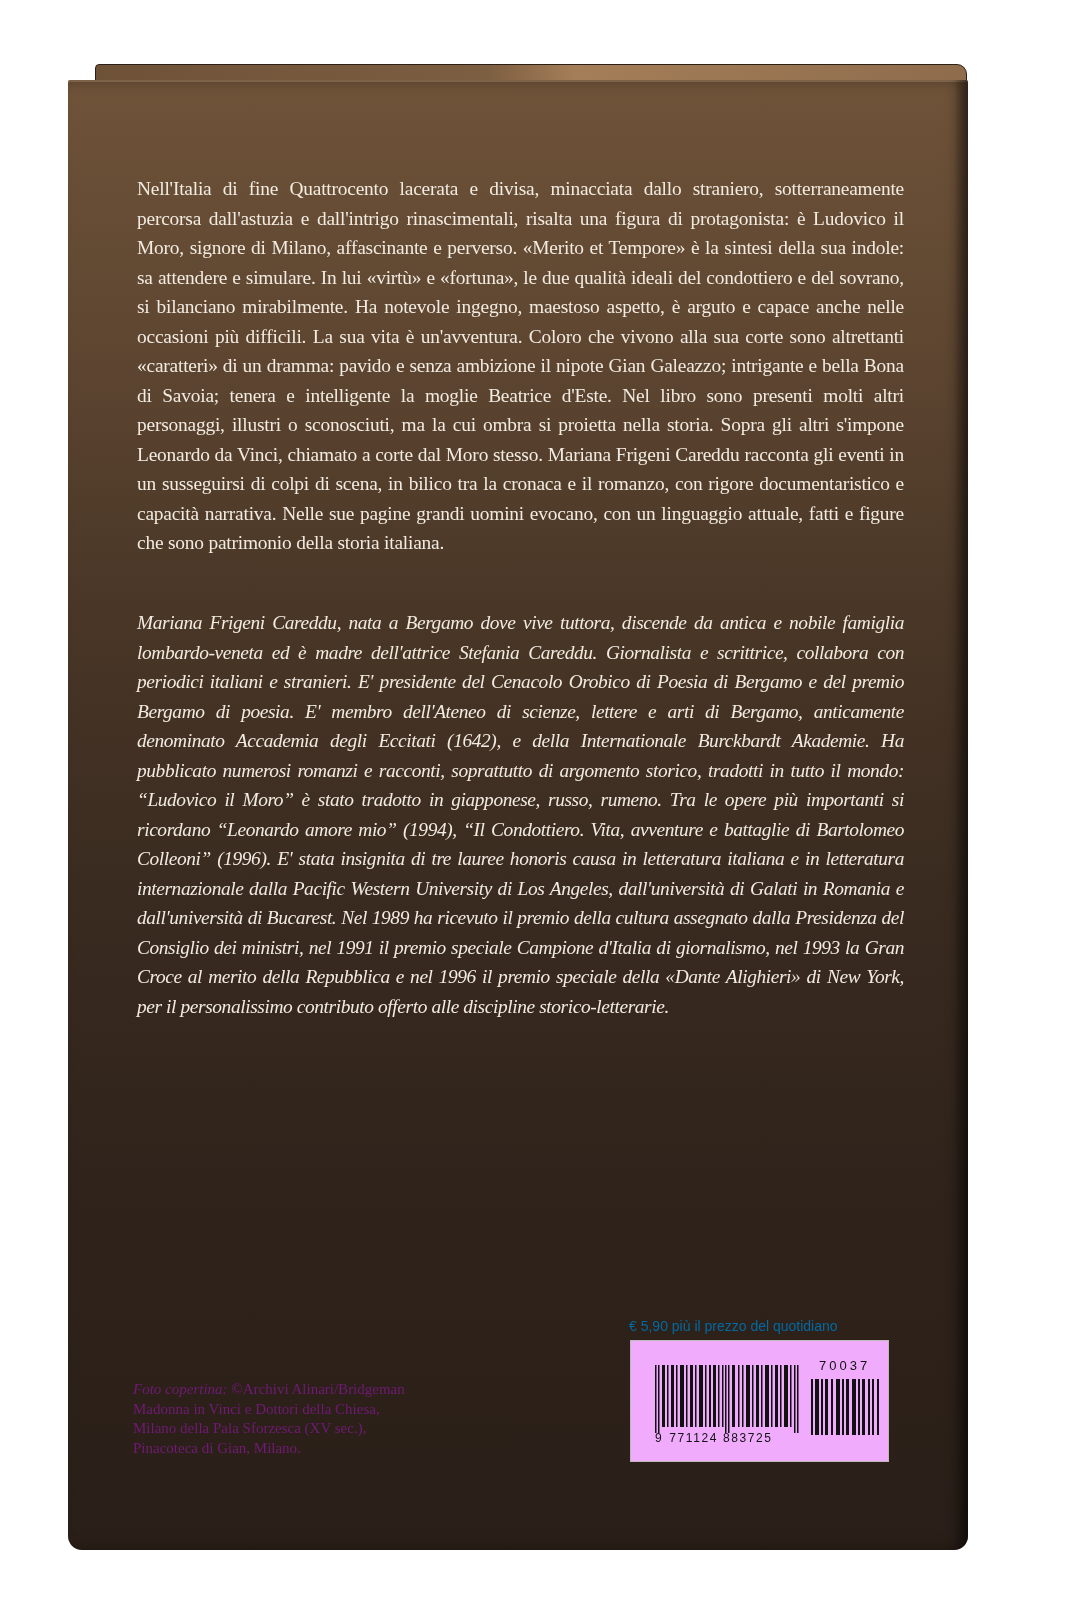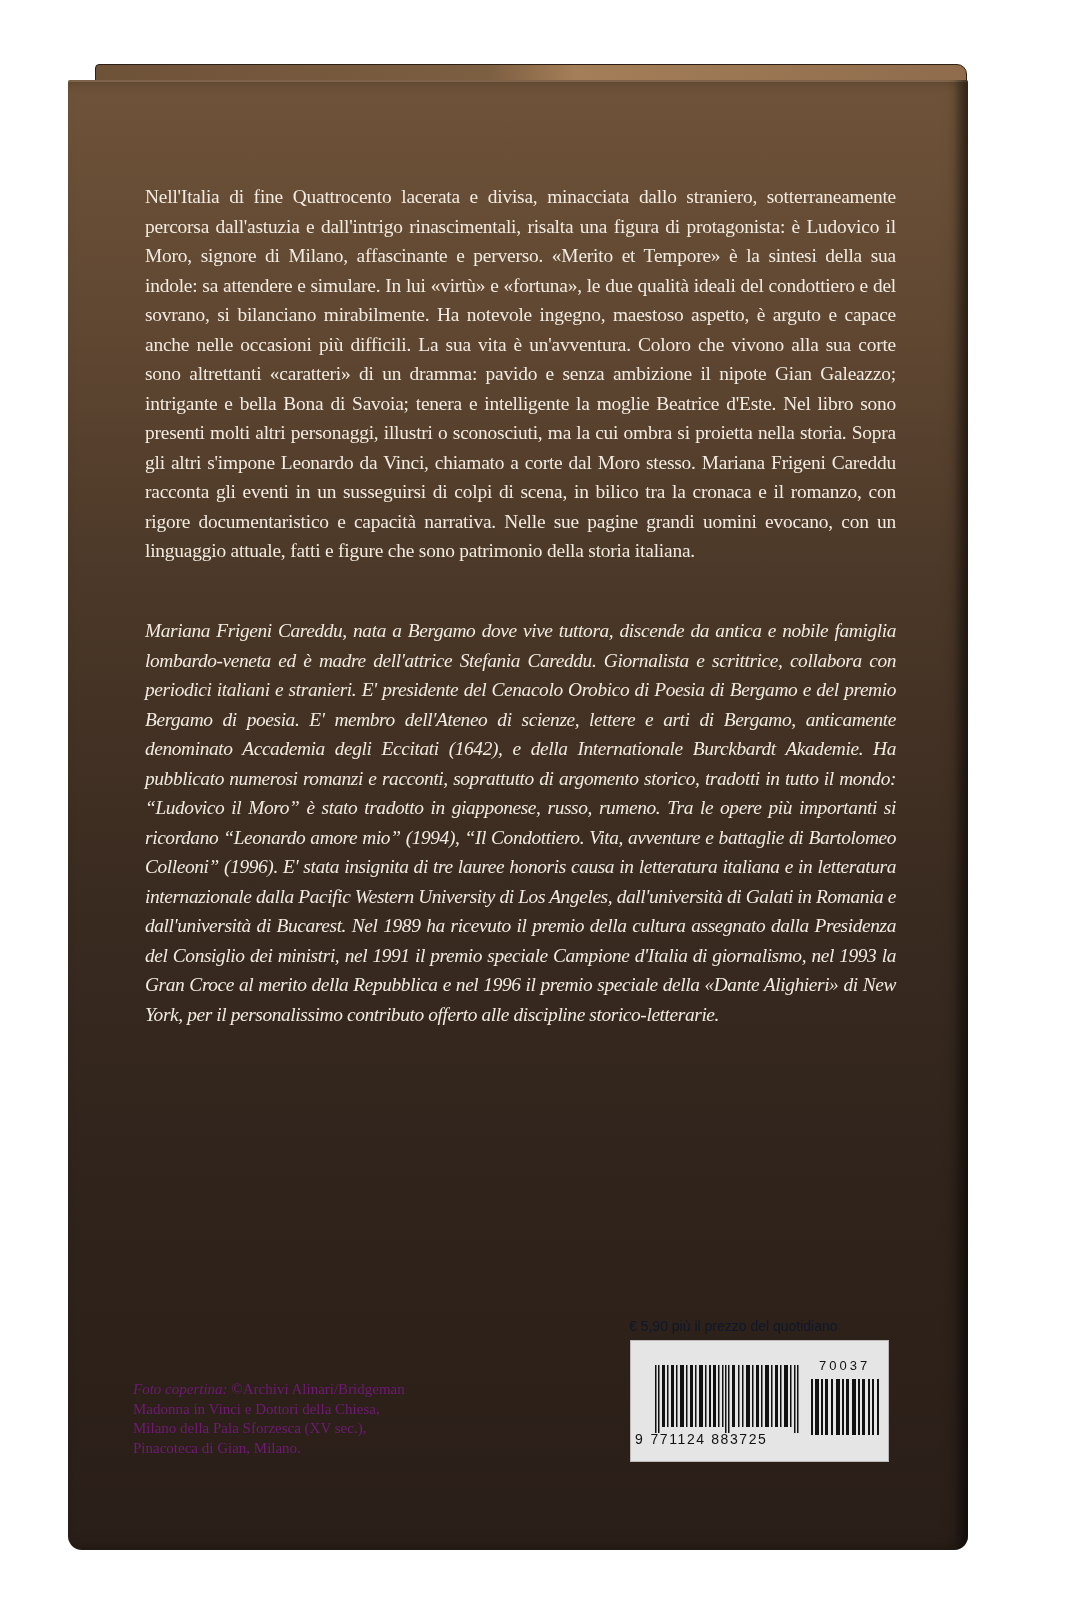--- a/index.html
+++ b/index.html
@@ -22,35 +22,35 @@
     content:""; position:absolute; right:0; top:0; width:14px; height:100%;
     background:linear-gradient(90deg,rgba(0,0,0,0) 0%,rgba(0,0,0,0.35) 100%);
     border-radius:0 2px 14px 0;
   }
   .text-block {
     position:absolute; left:133px; width:775px; color:#f2ebe1;
     font-size:19.4px; line-height:29.5px; text-align:justify;
   }
   .synopsis { top:170px; letter-spacing:-0.2px; }
   .bio { top:604px; font-style:italic; letter-spacing:-0.4px; }
-  .text-block p { margin:12px; }
+  .text-block p { margin:4px; }
   .price {
     position:absolute; left:629px; top:1318px; width:262px;
-    font-family:"Liberation Sans", "DejaVu Sans", sans-serif; font-size:14px; color:#0f172a;
+    font-family:"Liberation Sans", "DejaVu Sans", sans-serif; font-size:14px; color:#0369a1;
     white-space:nowrap;
   }
   .barcode-label {
     position:absolute; left:630px; top:1340px; width:257px; height:120px;
-    background:#e5e5e5; border:1px solid #bdb7b8;
+    background:#f0abfc; border:1px solid #bdb7b8;
   }
   .bars-main { position:absolute; left:24px; top:24px; width:144px; height:68px; }
   .bars-addon { position:absolute; left:180px; top:38px; width:70px; height:56px; }
   .digits-main {
-    position:absolute; left:4px; top:90px; font-family:"Liberation Sans", sans-serif;
-    font-size:14px; color:#111; letter-spacing:1.6px;
+    position:absolute; left:24px; top:90px; font-family:"Liberation Sans", sans-serif;
+    font-size:12px; color:#111; letter-spacing:1.6px;
   }
   .digits-main .first { margin-right:6px; }
   .digits-addon {
     position:absolute; left:188px; top:17px; font-family:"Liberation Sans", sans-serif;
     font-size:13px; color:#111; letter-spacing:3px;
   }
   .credits {
     position:absolute; left:133px; top:1380px; color:#701a75;
     font-size:15px; line-height:19.5px;
   }

